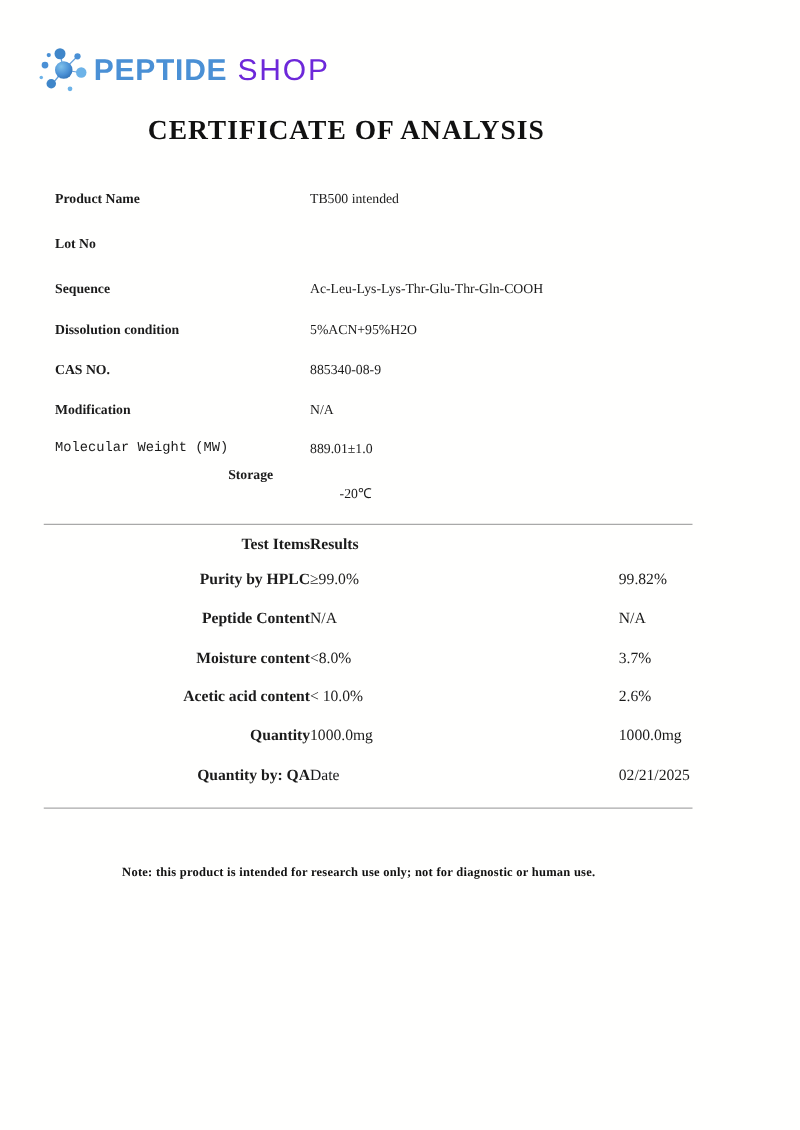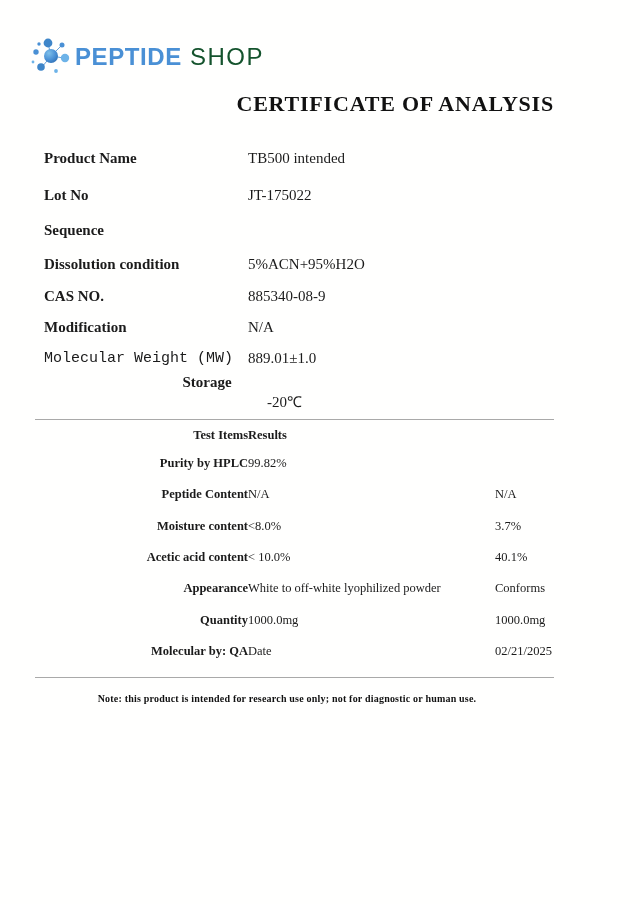--- a/index.html
+++ b/index.html
@@ -16,34 +16,34 @@
   .logo { position: absolute; left: 29px; top: 34px; height: 46px; display: flex; align-items: center; }
   .logo-icon { width: 42px; height: 46px; display: block; }
   .brand-primary {
     font-family: "Liberation Sans", sans-serif;
     font-weight: 700; font-size: 24px; letter-spacing: 0.6px;
     color: #4a90d5; margin-left: 4px;
   }
   .brand-secondary {
     font-family: "Liberation Sans", sans-serif;
     font-weight: 400; font-size: 24px; letter-spacing: 1.5px;
-    color: #14532d; margin-left: 8px;
+    color: #6d28d9; margin-left: 8px;
   }
 
   
   .title {
     position: absolute; top: 91px; left: 0; width: 100%;
-    margin: 0; text-align: right;
+    margin: 0; text-align: center;
     font-size: 22px; font-weight: 700; letter-spacing: 0.8px;
     color: #111;
   }
 
   
   .info { position: absolute; top: 140px; left: 44px; right: 29px; }
-  .info-row { display: flex; align-items: center; font-size: 15px; }
+  .info-row { display: flex; align-items: center; font-size: 11px; }
   .info-row:nth-child(1) { height: 37px; }
   .info-row:nth-child(2) { height: 36px; }
   .info-row:nth-child(3) { height: 35px; }
   .info-row:nth-child(4) { height: 32px; }
   .info-row:nth-child(5) { height: 32px; }
   .info-row:nth-child(6) { height: 31px; }
   .info-row:nth-child(7) { height: 31px; }
   .info-row:nth-child(8) { height: 32px; flex-direction: column; }
   .info-row .label { width: 204px; font-weight: 700; flex-shrink: 0; }
   .info-row:nth-child(7) .label { font-weight: 400; font-family: Liberation Mono, monospace; } 
@@ -110,24 +110,24 @@
 
   <h1 class="title">CERTIFICATE OF ANALYSIS</h1>
 
   <section class="info">
     <div class="info-row">
       <span class="label">Product Name</span>
       <span class="value">TB500 intended</span>
     </div>
     <div class="info-row">
       <span class="label">Lot No</span>
-      <span class="value">JT-175022</span>
     </div>
     <div class="info-row">
       <span class="label">Sequence</span>
+      <span class="value">Ac-Leu-Lys-Lys-Thr-Glu-Thr-Gln-COOH</span>
     </div>
     <div class="info-row">
       <span class="label">Dissolution condition</span>
       <span class="value">5%ACN+95%H2O</span>
     </div>
     <div class="info-row">
       <span class="label">CAS NO.</span>
       <span class="value">885340-08-9</span>
     </div>
     <div class="info-row">
@@ -144,49 +144,45 @@
     </div>
   </section>
 
   <section class="ttable">
     <div class="t-row t-head">
       <span class="c1">Test Items</span>
       <span class="c3">Results</span>
     </div>
     <div class="t-row">
       <span class="c1">Purity by HPLC</span>
+      <span class="c2">≥99.0%</span>
       <span class="c3">99.82%</span>
     </div>
     <div class="t-row">
       <span class="c1">Peptide Content</span>
       <span class="c2">N/A</span>
       <span class="c3">N/A</span>
     </div>
     <div class="t-row">
       <span class="c1">Moisture content</span>
       <span class="c2">&lt;8.0%</span>
       <span class="c3">3.7%</span>
     </div>
     <div class="t-row">
       <span class="c1">Acetic acid content</span>
       <span class="c2">&lt; 10.0%</span>
-      <span class="c3">40.1%</span>
-    </div>
-    <div class="t-row">
-      <span class="c1">Appearance</span>
-      <span class="c2">White to off-white lyophilized powder</span>
-      <span class="c3">Conforms</span>
+      <span class="c3">2.6%</span>
     </div>
     <div class="t-row">
       <span class="c1">Quantity</span>
       <span class="c2">1000.0mg</span>
       <span class="c3">1000.0mg</span>
     </div>
     <div class="t-row">
-      <span class="c1">Molecular by: QA</span>
+      <span class="c1">Quantity by: QA</span>
       <span class="c2">Date</span>
       <span class="c3">02/21/2025</span>
     </div>
   </section>
 
   <p class="note">Note: this product is intended for research use only; not for diagnostic or human use.</p>
 
 </div>
 
 </body></html>

